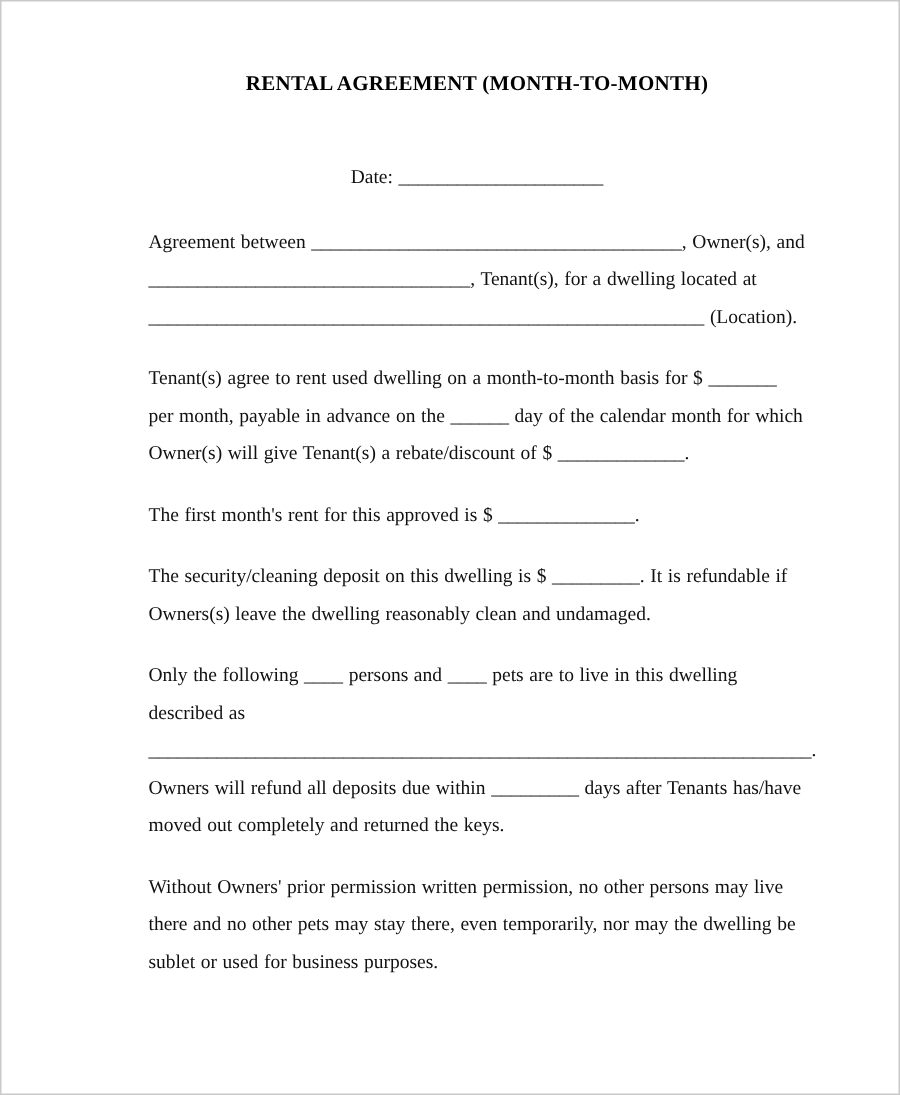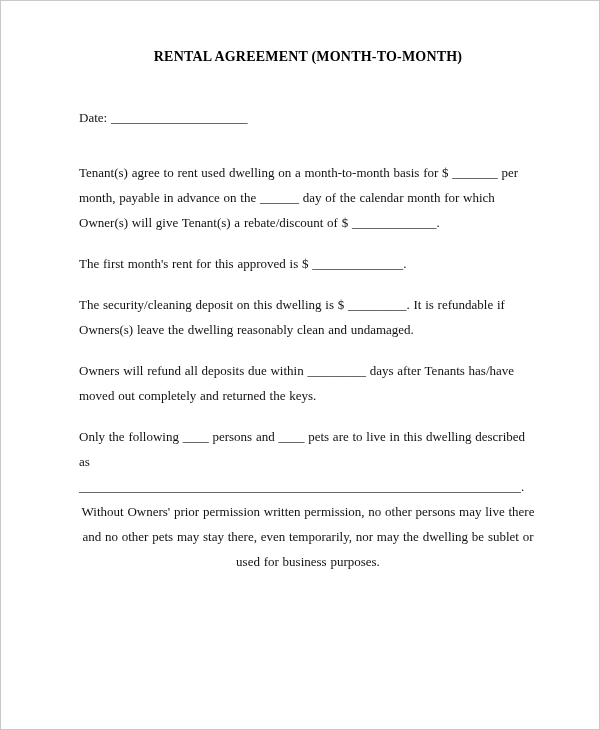--- a/index.html
+++ b/index.html
@@ -6,57 +6,58 @@
     margin: 0;
     padding: 0;
     background: #ffffff;
   }
   .page {
     width: 600px;
     height: 730px;
     box-sizing: border-box;
     background: #ffffff;
     border: 1px solid #c9c9c9;
-    padding: 48px 62px 14px 78px;
+    padding: 48px 62px 14px 98px;
     overflow: hidden;
     font-family: "Liberation Serif", "DejaVu Serif", serif;
     color: #111111;
   }
   .doc-title {
     font-size: 14px;
     font-weight: bold;
     text-align: center;
     letter-spacing: 0.2px;
     margin: 0 0 40px 0;
     color: #000000;
   }
   .para {
     font-size: 13px;
     line-height: 25px;
     margin: 0 0 16px 0;
     text-align: left;
     word-spacing: 0.5px;
   }
   .para.date-line {
-    margin-bottom: 30px;
+    margin-bottom: 18px;
+    text-align: center;
   }
   .para.no-gap {
     margin-bottom: 0;
   }
   .para.last {
     margin-bottom: 12px;
-    text-align: center;
   }
 </style>
 </head>
 <body>
 
 <div class="page">
   <h1 class="doc-title">RENTAL AGREEMENT (MONTH-TO-MONTH)</h1>
 
   <p class="para date-line">Date:  _____________________</p>
+  <p class="para">Agreement between ______________________________________, Owner(s), and _________________________________, Tenant(s), for a dwelling located at _________________________________________________________ (Location).</p>
   <p class="para">Tenant(s) agree to rent used dwelling on a month-to-month basis for $ _______ per month, payable in advance on the ______ day of the calendar month for which Owner(s) will give Tenant(s) a rebate/discount of $ _____________.</p>
   <p class="para">The first month's rent for this approved is $ ______________.</p>
   <p class="para">The security/cleaning deposit on this dwelling is $ _________.  It is refundable if Owners(s) leave the dwelling reasonably clean and undamaged.</p>
+  <p class="para no-gap">Only the following ____ persons and ____ pets are to live in this dwelling described as ____________________________________________________________________.</p>
   <p class="para">Owners will refund all deposits due within _________ days after Tenants has/have moved out completely and returned the keys.</p>
-  <p class="para no-gap">Only the following ____ persons and ____ pets are to live in this dwelling described as ____________________________________________________________________.</p>
   <p class="para last">Without Owners' prior permission written permission, no other persons may live there and no other pets may stay there, even temporarily, nor may the dwelling be sublet or used for business purposes.</p>
 </div>
 
 </body></html>

